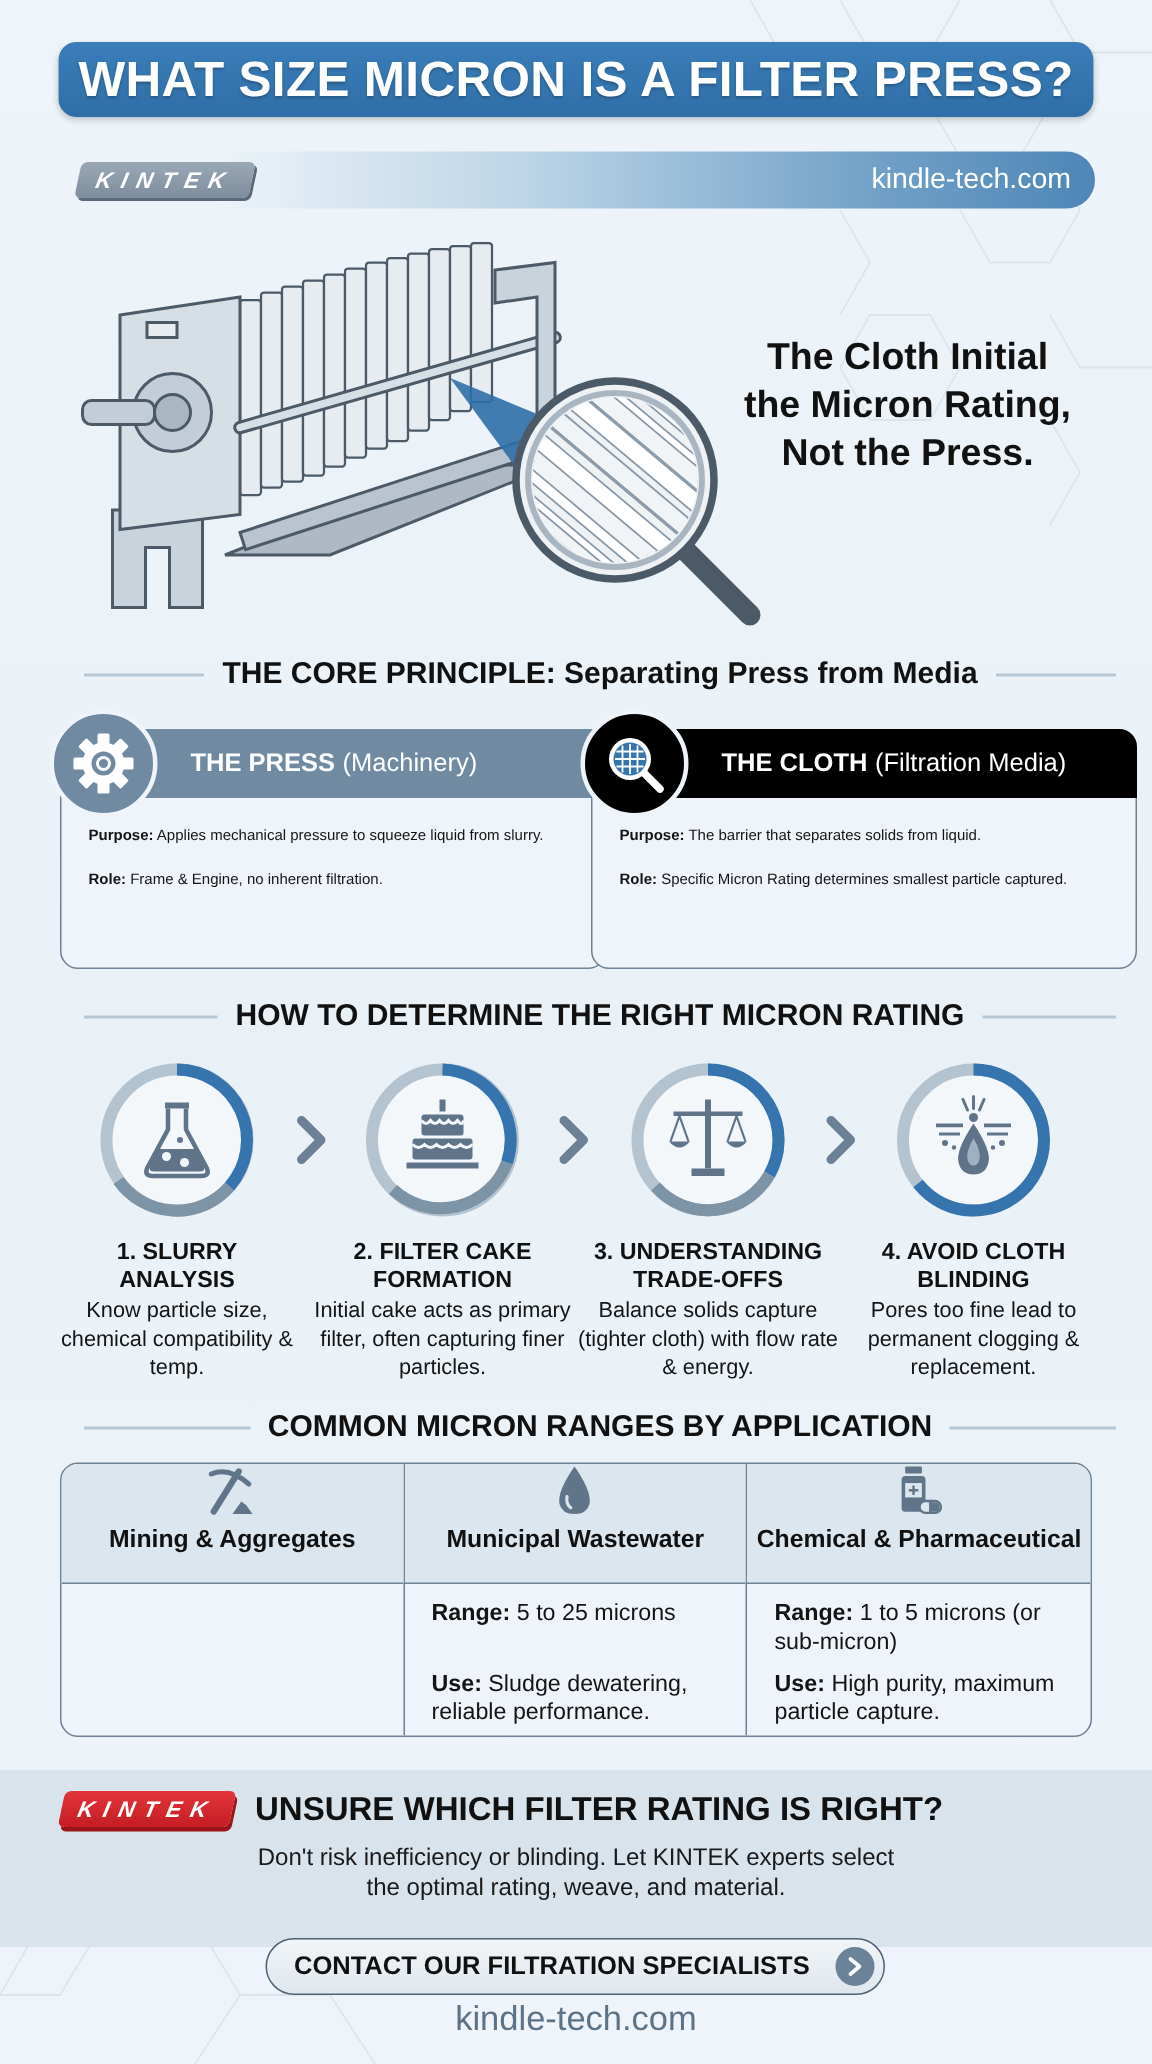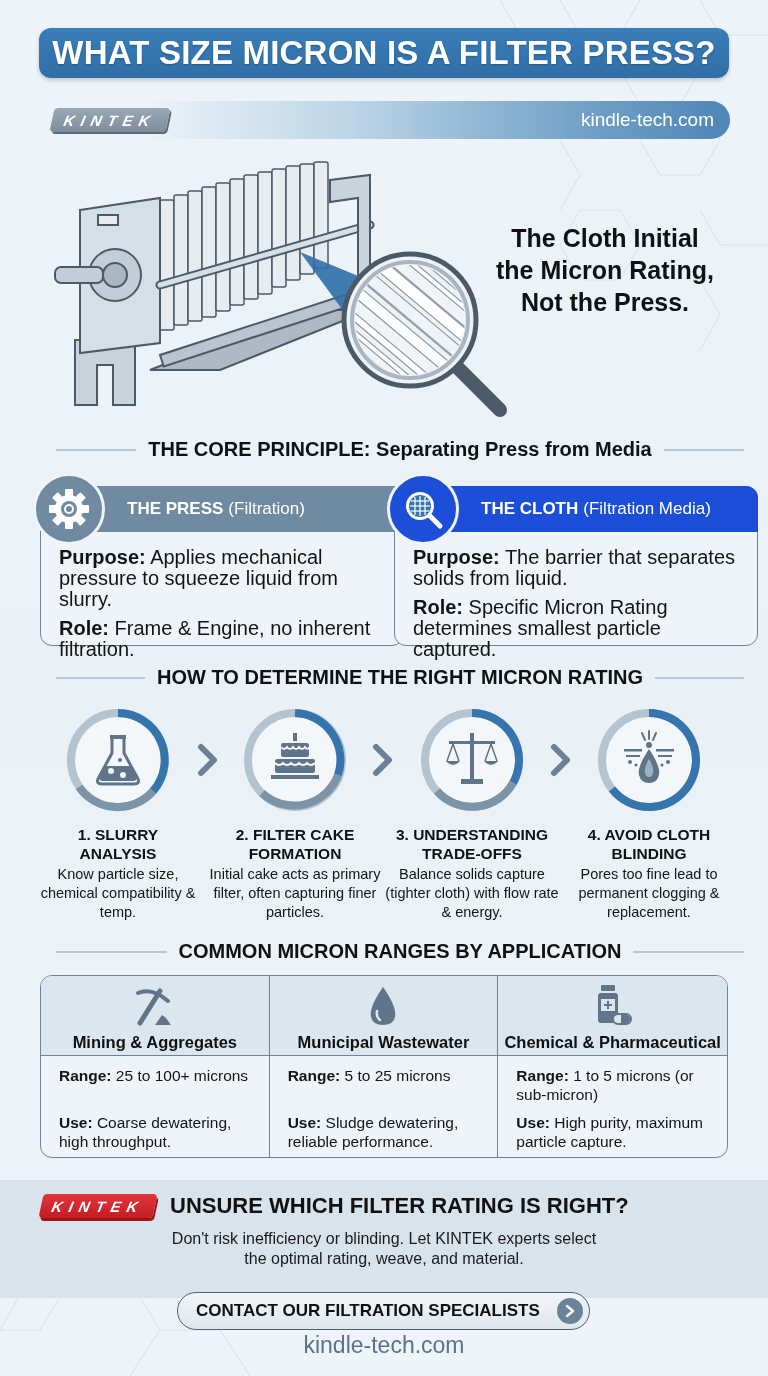--- a/index.html
+++ b/index.html
@@ -69,27 +69,27 @@
     border-radius: 0 12px 0 0;
     display: flex; align-items: center; padding-left: 56px;
     color: #fff; font-size: 17px;
   }
   .card .card-head b { font-weight: 700; margin-right: 5px; }
   .card .card-badge {
     position: absolute; left: -8px; top: -14px; width: 72px; height: 72px; border-radius: 50%;
     border: 3px solid #eef4f9;
     display: flex; align-items: center; justify-content: center;
   }
-  .card .card-body { position: absolute; left: 18px; top: 60px; right: 12px; font-size: 20px; line-height: 21px; }
+  .card .card-body { position: absolute; left: 18px; top: 60px; right: 12px; font-size: 10px; line-height: 21px; }
   .card .card-body p { margin-bottom: 8px; }
   .card .card-body b { font-weight: 700; }
   .card.press { left: 40px; }
   .card.press .card-head, .card.press .card-badge { background: #6f8aa1; }
   .card.cloth { left: 394px; }
-  .card.cloth .card-head, .card.cloth .card-badge { background: #1d4ed8; }
+  .card.cloth .card-head, .card.cloth .card-badge { background: #000000; }
 
   
   .step { position: absolute; top: 705px; width: 176px; text-align: center; }
   .step .ring { width: 110px; height: 110px; margin: 0 auto; position: relative; }
   .step .ring svg { position: absolute; inset: 0; }
   .step h3 { font-size: 15.5px; font-weight: 700; line-height: 19px; margin-top: 10px; color: #111; }
   .step p { font-size: 14.5px; line-height: 19px; color: #151515; margin-top: 2px; }
   .chev { position: absolute; top: 743px; width: 24px; height: 34px; }
 
   
@@ -97,21 +97,21 @@
     position: absolute; left: 40px; top: 975px; width: 688px; height: 183px;
     border: 1.5px solid #6f8294; border-radius: 12px; overflow: hidden;
     display: grid; grid-template-columns: 1fr 1fr 1fr;
     background: #eef4f9;
   }
   .app-col { border-right: 1.5px solid #6f8294; display: flex; flex-direction: column; }
   .app-col:last-child { border-right: none; }
   .app-head {
     height: 80px; background: #dce6ee; border-bottom: 1.5px solid #6f8294;
     display: flex; flex-direction: column; align-items: center; justify-content: flex-end;
-    padding-bottom: 3px;
+    padding-bottom: 19px;
   }
   .app-head .name { font-size: 16.5px; font-weight: 700; margin-top: 6px; color: #111; }
   .app-body { padding: 10px 18px; font-size: 15.5px; line-height: 19px; flex: 1; position: relative; }
   .app-body b { font-weight: 700; }
   .app-body .use { position: absolute; left: 18px; right: 10px; top: 57px; }
 
   
   .cta-band {
     position: absolute; left: 0; top: 1180px; width: 768px; height: 118px;
     background: #d9e3eb;
@@ -238,21 +238,21 @@
 
 <div class="section-heading" style="top:438px;">
   <span class="line"></span>
   <h2>THE CORE PRINCIPLE: Separating Press from Media</h2>
   <span class="line"></span>
 </div>
 
 <div class="card press">
   <div class="card-head">
     <b>THE PRESS</b>
-    <span>(Filtration)</span>
+    <span>(Machinery)</span>
   </div>
   <div class="card-badge">
     <svg width="44" height="44" viewBox="0 0 44 44">
       <g fill="#fff">
         <circle cx="22" cy="22" r="14"></circle>
         <rect x="18" y="2" width="8" height="9" rx="1"></rect>
           <rect x="18" y="33" width="8" height="9" rx="1"></rect>
         <rect x="2" y="18" width="9" height="8" rx="1"></rect>
           <rect x="33" y="18" width="9" height="8" rx="1"></rect>
         <rect x="18" y="2" width="8" height="9" rx="1" transform="rotate(45 22 22)"></rect>
@@ -408,24 +408,20 @@
 
 <div class="app-table">
   <div class="app-col">
     <div class="app-head">
       <svg width="40" height="42" viewBox="0 0 40 42">
         <path d="M3 8 q14 -6 30 8" fill="none" stroke="#607589" stroke-width="4" stroke-linecap="round"></path>
         <path d="M25 6 L5 38" stroke="#607589" stroke-width="5" stroke-linecap="round"></path>
         <path d="M20 40 l7 -10 l4 3 l5 7z" fill="#607589"></path>
       </svg>
       <div class="name">Mining &amp; Aggregates</div>
-    </div>
-    <div class="app-body">
-      <div><b>Range:</b> <span>25 to 100+ microns</span></div>
-      <div class="use"><b>Use:</b> <span>Coarse dewatering, high throughput.</span></div>
     </div>
   </div>
   <div class="app-col">
     <div class="app-head">
       <svg width="30" height="42" viewBox="0 0 30 42">
         <path d="M15 2 q-14 20 -12 30 q2 8 12 8 q10 0 12 -8 q2 -10 -12 -30z" fill="#607589"></path>
         <path d="M9 26 q-1 6 3 9" fill="none" stroke="#dce6ee" stroke-width="2.5" stroke-linecap="round"></path>
       </svg>
       <div class="name">Municipal Wastewater</div>
     </div>

